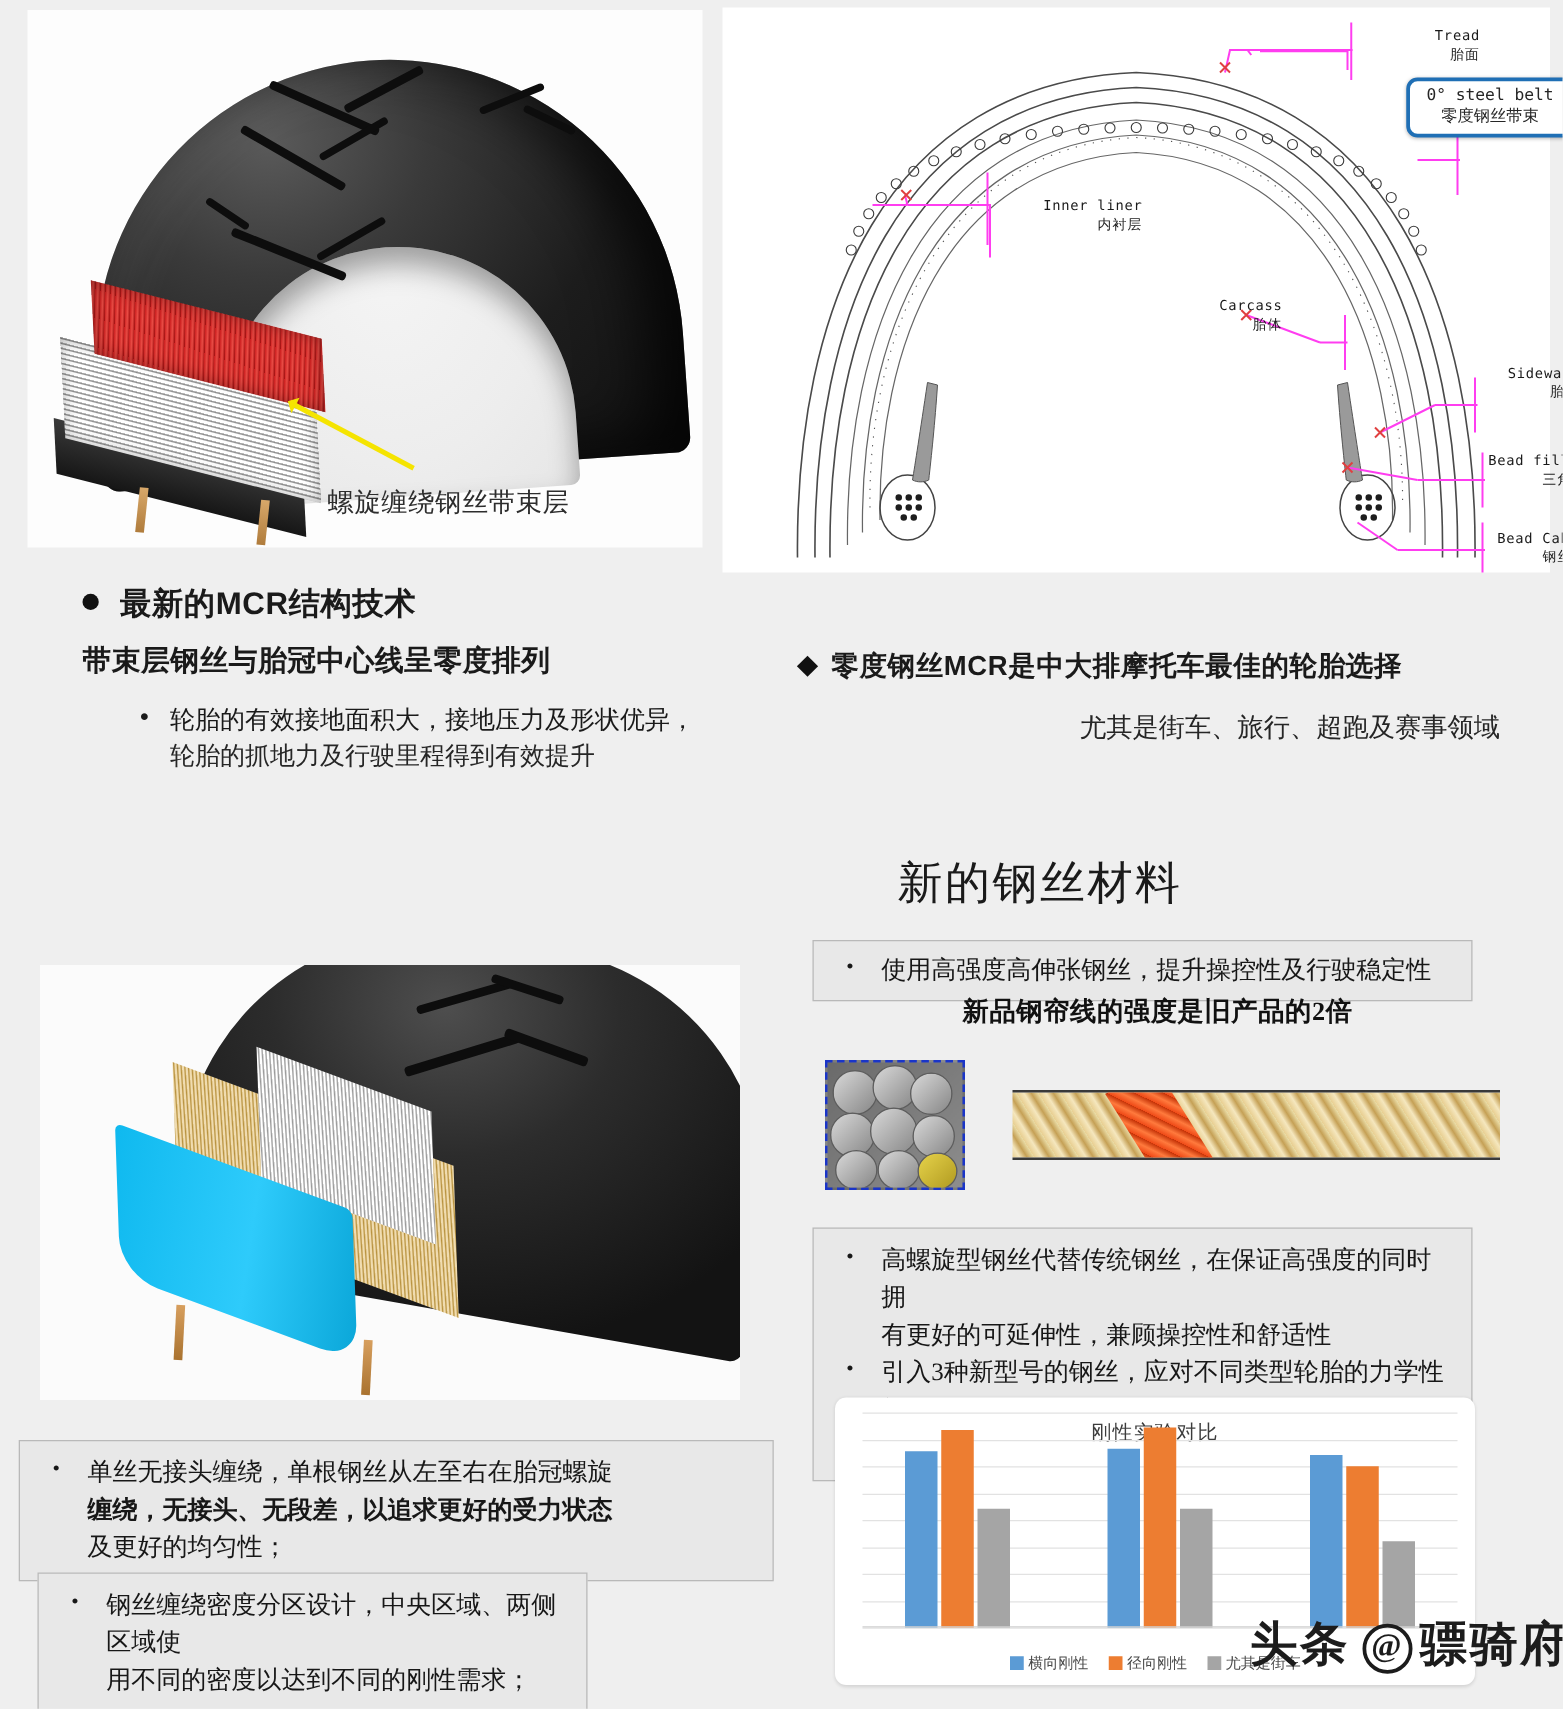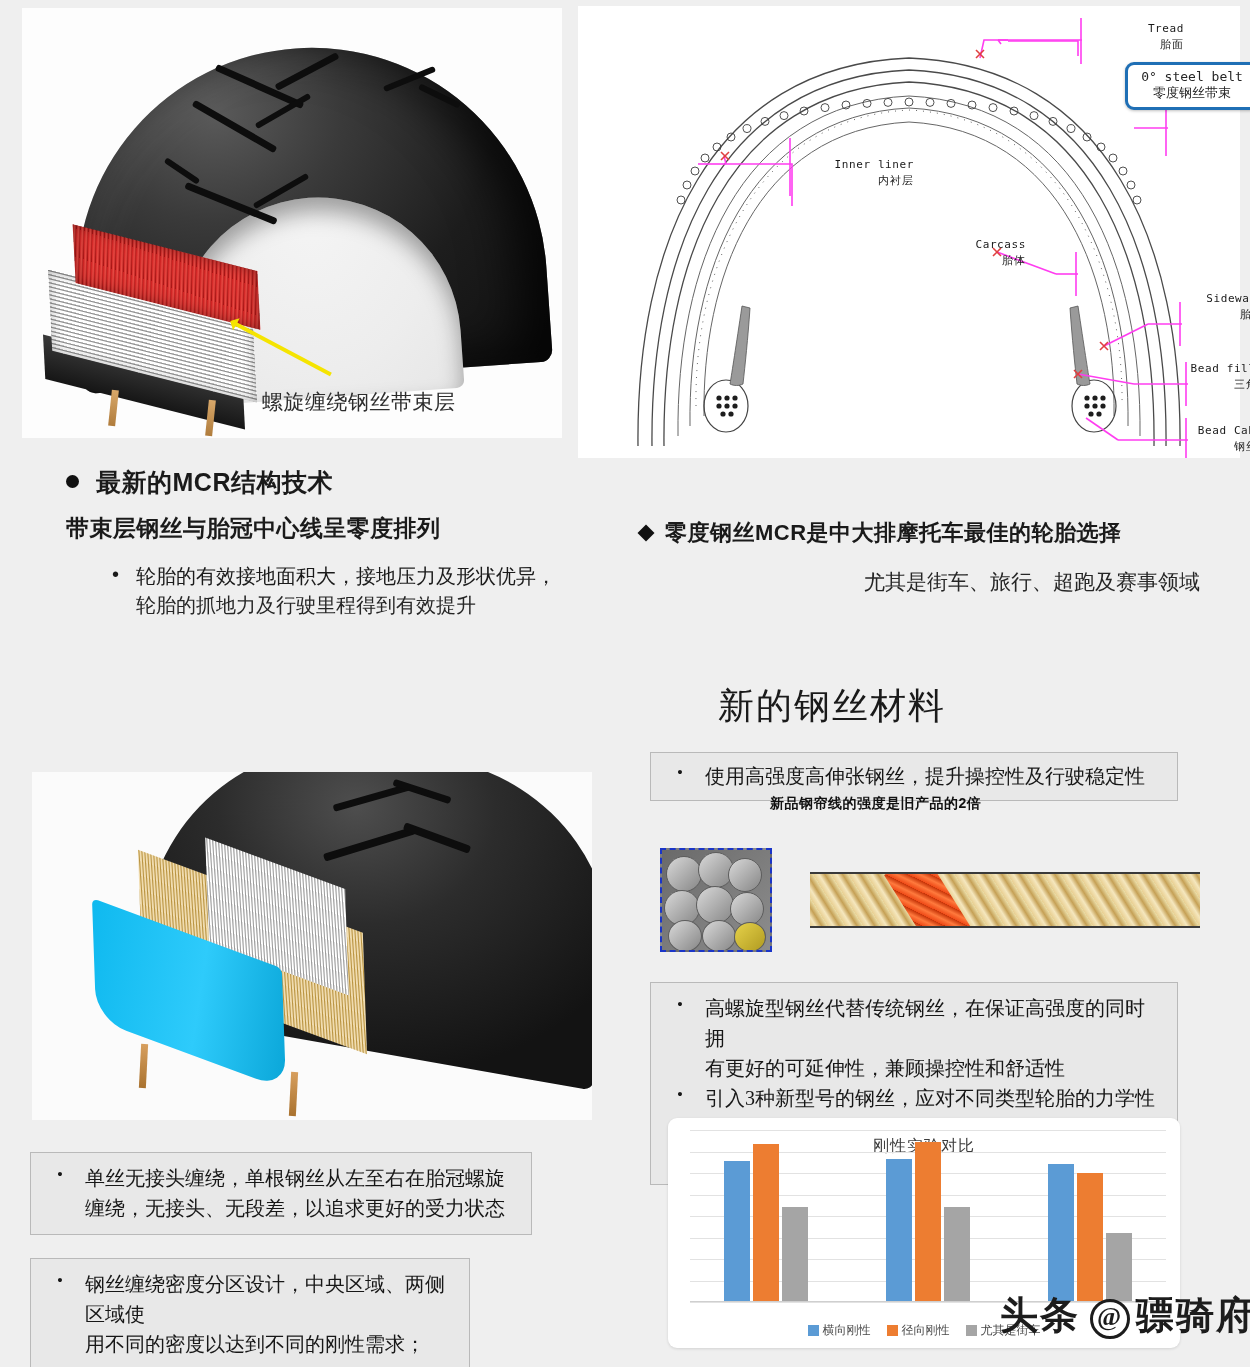--- a/index.html
+++ b/index.html
@@ -136,22 +136,22 @@
     background:repeating-linear-gradient(58deg,#e8cf92 0px,#f5e7be 5px,#c5a055 10px,#eadca6 15px);
     border-top:2px solid #3a3a3a;border-bottom:2px solid #3a3a3a;overflow:hidden;
   }
   #steel-cord-img .redstrand{
     position:absolute;left:95px;top:-18px;width:46px;height:92px;
     background:repeating-linear-gradient(58deg,#ef4a17 0px,#ff7a3d 5px,#c53307 10px);
     transform:rotate(-32deg);
   }
   #strength-note{
     position:absolute;left:770px;top:795px;
-    font-family:Liberation Sans, sans-serif;
-    font-size:14px;font-weight:700;color:#111;letter-spacing:.5px;
+    font-family:Liberation Serif, serif;
+    font-size:21px;font-weight:700;color:#111;letter-spacing:.5px;
   }
 
   
   #chart-card{
     position:absolute;left:668px;top:1118px;width:512px;height:230px;
     background:#fff;border-radius:9px;box-shadow:0 1px 3px rgba(0,0,0,.12);
   }
   #chart-title{
     position:absolute;left:0;right:0;top:18px;text-align:center;
     font-size:16px;color:#3c3c3c;letter-spacing:1px;
@@ -376,23 +376,24 @@
     <div class="tread-v" style="left:360px;top:16px;width:60px;height:7px;transform:rotate(18deg);background:#0d0d0d;"></div>
     <div class="tread-v" style="left:290px;top:68px;width:95px;height:8px;transform:rotate(-17deg);background:#0d0d0d;"></div>
     <div class="tread-v" style="left:370px;top:62px;width:70px;height:8px;transform:rotate(20deg);background:#0d0d0d;"></div>
     <div class="b-gold"></div>
     <div class="b-silver"></div>
     <div class="b-cyan"></div>
     <div class="b-pin" style="left:108px;top:272px;transform:rotate(3deg);"></div>
     <div class="b-pin" style="left:258px;top:300px;transform:rotate(3deg);"></div>
   </div>
 
-  <div class="boxbul" style="position:absolute;left:30px;top:1152px;width:502px;">
+  <div class="boxbul" style="position:absolute;left:15px;top:1152px;width:604px;">
     <div class="row">单丝无接头缠绕，单根钢丝从左至右在胎冠螺旋</div>
-    <div style="padding-left:42px;">缠绕，无接头、无段差，以追求更好的受力状态</div>
+    <div style="padding-left:42px;font-weight:bold;">缠绕，无接头、无段差，以追求更好的受力状态</div>
+    <div style="padding-left:42px;">及更好的均匀性；</div>
   </div>
 
   <div class="boxbul" style="position:absolute;left:30px;top:1258px;width:440px;">
     <div class="row">钢丝缠绕密度分区设计，中央区域、两侧区域使</div>
     <div style="padding-left:42px;">用不同的密度以达到不同的刚性需求；</div>
   </div>
 
   <div class="sec-title" style="position:absolute;left:718px;top:682px;">新的钢丝材料</div>
 
   <div class="boxbul" style="position:absolute;left:650px;top:752px;width:528px;padding:8px 12px 9px;">

